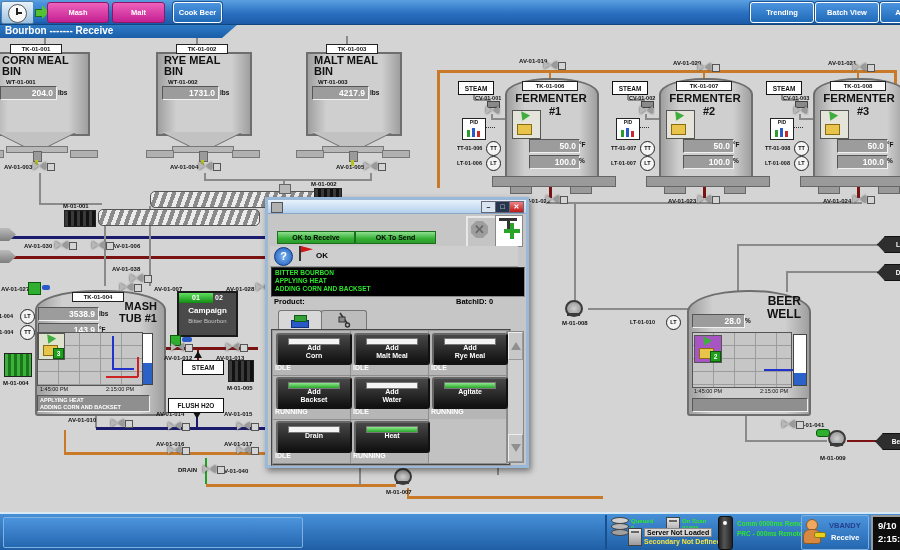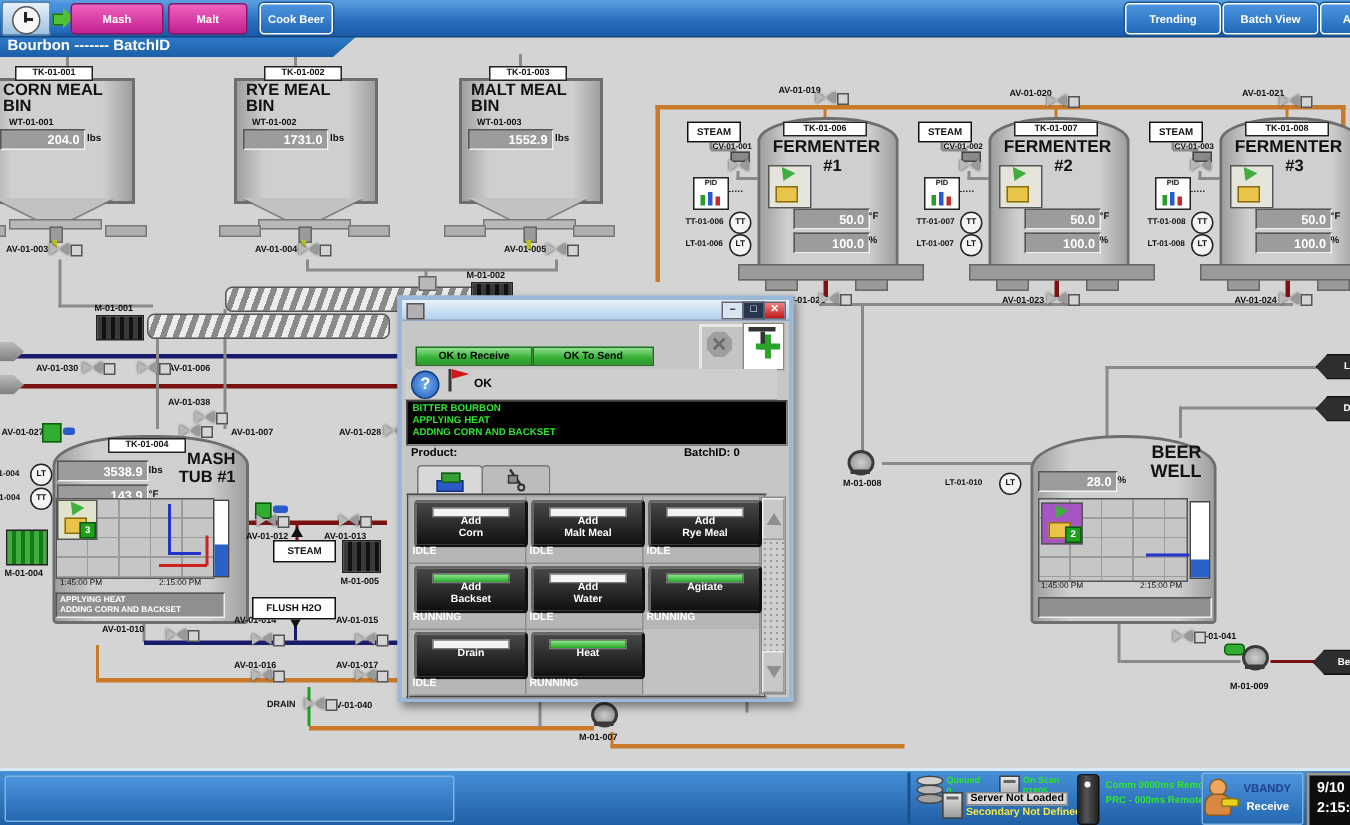--- a/index.html
+++ b/index.html
@@ -117,21 +117,21 @@
         <div class="navbtn pink" style="left:112px;width:51px;">Malt</div>
         <div class="navbtn blue" style="left:173px;width:47px;">Cook Beer</div>
       </div>
     <div id="navright">
         <div class="navbtn blue" style="left:750px;width:62px;">Trending</div>
         <div class="navbtn blue" style="left:815px;width:62px;">Batch View</div>
         <div class="navbtn blue" style="left:880px;width:40px;">Ala</div>
       </div>
   </div>
   <div id="titlebar">
-    <span>Bourbon ------- BatchID</span>
+    <span>Bourbon ------- Receive</span>
   </div>
 
   <div id="main" class="abs" style="left:0;top:24px;width:900px;height:488px;">
       <div class="pipe" style="left:0px;top:212px;width:437px;height:3px;background:#1b1b6e;"></div>
       <div class="pipe" style="left:0px;top:232px;width:437px;height:3px;background:#7a1212;"></div>
       <div class="pipe" style="left:39px;top:149px;width:2px;height:32px;background:#8a8a8a;"></div>
       <div class="pipe" style="left:39px;top:179px;width:63px;height:2px;background:#8a8a8a;"></div>
       <div class="pipe" style="left:204px;top:149px;width:2px;height:7px;background:#8a8a8a;"></div>
       <div class="pipe" style="left:370px;top:149px;width:2px;height:7px;background:#8a8a8a;"></div>
       <div class="pipe" style="left:204px;top:155px;width:168px;height:2px;background:#8a8a8a;"></div>
@@ -204,21 +204,21 @@
     <div class="abs" style="left:232px;top:126px;width:26px;height:6px;background:#b0b0b0;border:1px solid #777;z-index:2;"></div>
     <div class="abs" style="left:199px;top:127px;width:7px;height:9px;background:#9a9a9a;border:1px solid #666;z-index:2;"></div>
     <div class="abs" style="left:201px;top:136px;width:3px;height:6px;background:#b8c220;z-index:3;"></div>
   </div>
       <div>
     <div class="abs" style="left:338px;top:-16px;width:0;height:0;border-left:5px solid transparent;border-right:5px solid transparent;border-top:8px solid #111;z-index:5;"></div>
     <div class="tagbox" style="left:326px;top:20px;width:50px;height:8px;line-height:8px;">TK-01-003</div>
     <div class="tank" style="left:306px;top:28px;width:92px;height:80px;"></div>
     <div class="abs" style="left:314px;top:31px;width:80px;font-weight:bold;font-size:11px;line-height:11px;color:#111;z-index:5;">MALT MEAL<br>BIN</div>
     <div class="lbl" style="left:318px;top:55px;">WT-01-003</div>
-    <div class="vbox" style="left:312px;top:62px;width:52px;height:12px;line-height:12px;">1552.9</div>
+    <div class="vbox" style="left:312px;top:62px;width:52px;height:12px;line-height:12px;">4217.9</div>
     <div class="unit" style="left:370px;top:65px;">lbs</div>
     <div class="abs" style="left:312px;top:108px;width:24px;height:0;border-left:28px solid transparent;border-right:28px solid transparent;border-top:14px solid #c2c2c2;filter:drop-shadow(0 1px 0 #6e6e6e);z-index:2;"></div>
     <div class="abs" style="left:322px;top:122px;width:60px;height:5px;background:#b8b8b8;border:1px solid #777;z-index:2;"></div>
     <div class="abs" style="left:296px;top:126px;width:26px;height:6px;background:#b0b0b0;border:1px solid #777;z-index:2;"></div>
     <div class="abs" style="left:382px;top:126px;width:26px;height:6px;background:#b0b0b0;border:1px solid #777;z-index:2;"></div>
     <div class="abs" style="left:349px;top:127px;width:7px;height:9px;background:#9a9a9a;border:1px solid #666;z-index:2;"></div>
     <div class="abs" style="left:351px;top:136px;width:3px;height:6px;background:#b8c220;z-index:3;"></div>
   </div>
       <div class="auger" style="left:150px;top:167px;width:168px;"></div>
       <div class="auger" style="left:98px;top:185px;width:160px;"></div>
@@ -353,20 +353,26 @@
           <div class="ar"></div>
           <div class="badge">3</div>
         </div>
   <div class="lvl" style="left:142px;top:309px;width:9px;height:50px;">
           <div class="fill" style="height:21px;"></div>
         </div>
   <div class="ttime" style="left:40px;top:362px;">1:45:00 PM</div>
   <div class="ttime" style="left:106px;top:362px;">2:15:00 PM</div>
   <div class="statusstrip" style="left:37px;top:371px;width:107px;height:13px;">APPLYING HEAT<br>ADDING CORN AND BACKSET</div>
 </div>
+      <div class="abs" style="left:177px;top:267px;width:57px;height:42px;background:#4a4a4a;border:2px solid #1a1a1a;z-index:6;">
+  <div class="abs" style="left:0;top:0;width:34px;height:10px;background:linear-gradient(#5fe05f,#128a12);color:#fff;font-weight:bold;font-size:7px;text-align:center;line-height:10px;">01</div>
+  <div class="abs" style="left:36px;top:0;width:18px;height:10px;color:#fff;font-weight:bold;font-size:7px;line-height:10px;">02</div>
+  <div class="abs" style="left:0;top:13px;width:100%;text-align:center;color:#fff;font-weight:bold;font-size:8px;">Campaign</div>
+  <div class="abs" style="left:0;top:25px;width:100%;text-align:center;color:#c8c8c8;font-size:6px;">Bitter Bourbon</div>
+</div>
       <div>
   <div class="tank" style="left:687px;top:266px;width:120px;height:122px;border-radius:60px 60px 3px 3px/22px 22px 3px 3px;"></div>
   <div class="abs" style="left:735px;top:271px;width:66px;text-align:right;font-weight:bold;font-size:12px;line-height:13px;color:#111;z-index:5;">BEER<br>WELL</div>
   <div class="inst" style="left:666px;top:291px;">LT</div>
   <div class="lbl" style="left:630px;top:295px;font-size:5.5px;">LT-01-010</div>
   <div class="vbox" style="left:692px;top:290px;width:48px;height:12px;line-height:12px;">28.0</div>
   <div class="unit" style="left:745px;top:293px;">%</div>
   <div class="chart" style="left:692px;top:308px;width:98px;height:54px;"></div>
   <div class="abs" style="left:764px;top:345px;width:34px;height:2px;background:#2233cc;z-index:6;"></div>
   <div class="cube" style="left:694px;top:311px;width:26px;height:26px;background:#a855c4;">

